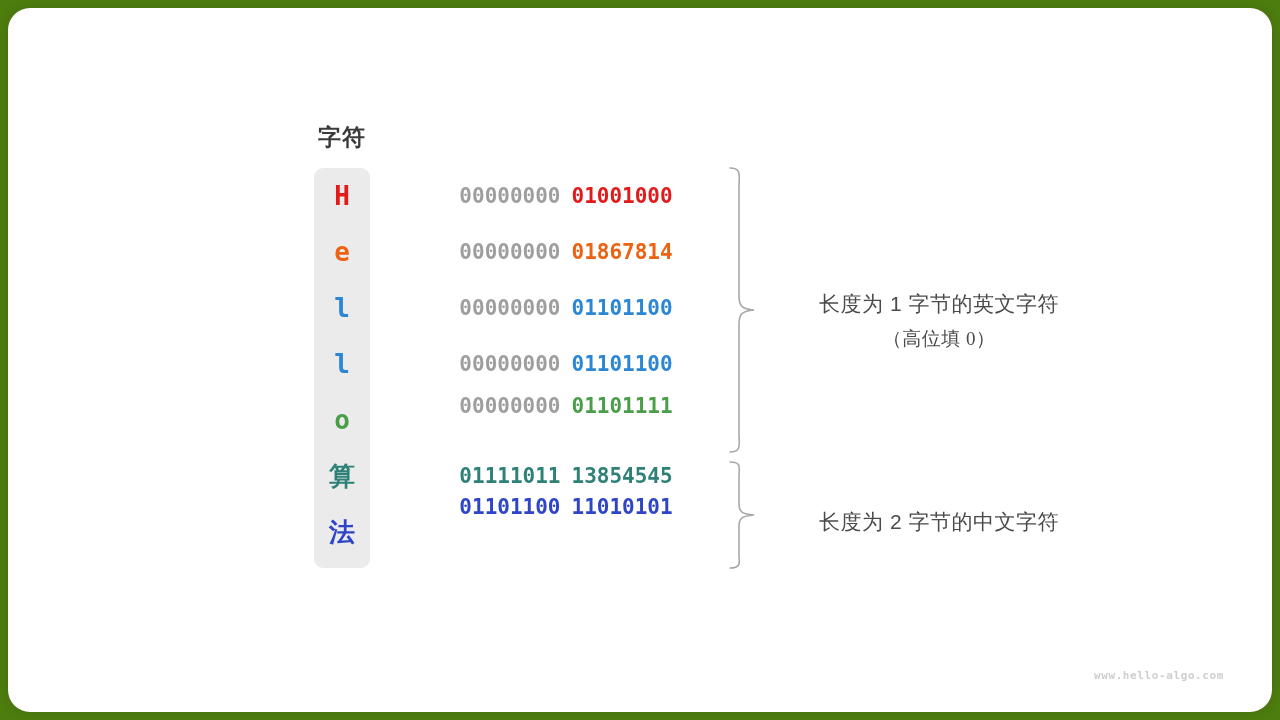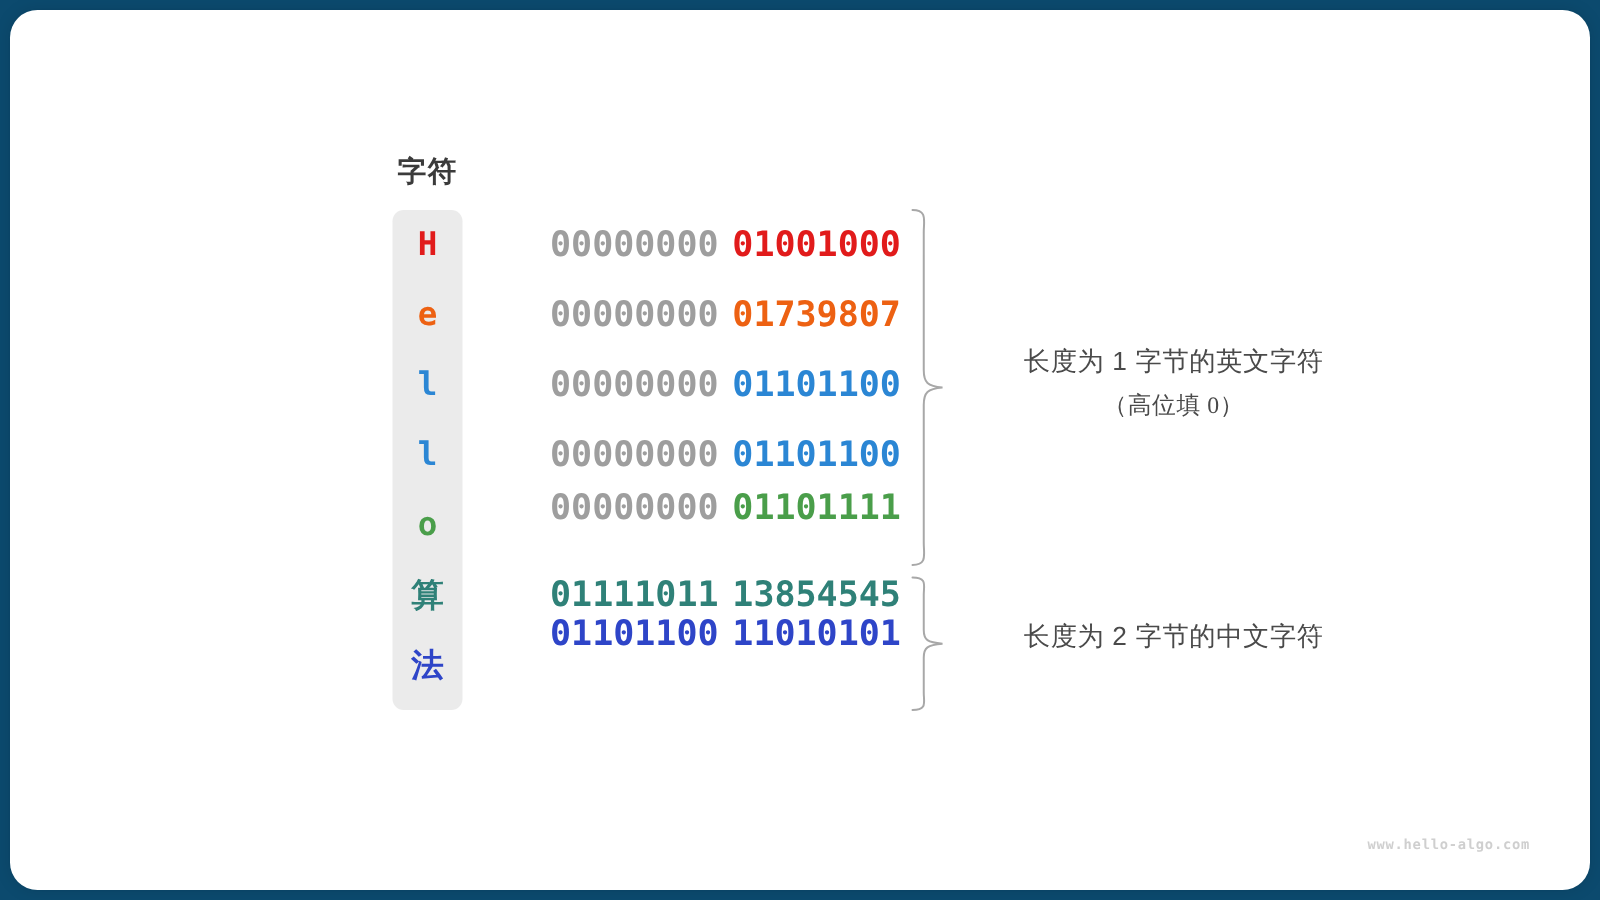--- a/index.html
+++ b/index.html
@@ -11,21 +11,21 @@
     width: 1280px;
     height: 720px;
     overflow: hidden;
     font-family: "Liberation Sans", sans-serif;
   }
 
   #canvas {
     position: relative;
     width: 1280px;
     height: 720px;
-    background: #0c4a6e;
+    background: #4d7c0f;
   }
 
   
   #card {
     position: absolute;
     left: 8px;
     top: 8px;
     width: 1264px;
     height: 704px;
     background: #ffffff;
@@ -88,24 +88,25 @@
   }
 
   
   .bin-row {
     position: absolute;
     left: 432px;
     width: 252px;
     height: 56px;
     line-height: 56px;
     font-family: "DejaVu Sans Mono", monospace;
-    font-size: 28px;
+    font-size: 21px;
     font-weight: bold;
     white-space: nowrap;
     letter-spacing: 0px;
+    text-align: center;
   }
   .bin-hi { color: #9e9e9e; }
   .bin-gap { display: inline-block; width: 11px; }
 
   
   .brace {
     position: absolute;
     pointer-events: none;
   }
 
@@ -157,21 +158,21 @@
         <div class="char-cell latin" style="top: 56px; color: rgb(237, 97, 18);">e</div>
         <div class="char-cell latin" style="top: 112px; color: rgb(43, 134, 212);">l</div>
         <div class="char-cell latin" style="top: 168px; color: rgb(43, 134, 212);">l</div>
         <div class="char-cell latin" style="top: 224px; color: rgb(74, 158, 74);">o</div>
         <div class="char-cell cjk" style="top: 280px; color: rgb(47, 129, 120);">算</div>
         <div class="char-cell cjk" style="top: 336px; color: rgb(46, 69, 200);">法</div>
       </div>
 
     <div id="rows-layer">
         <div class="bin-row" style="top: 160px;"><span class="bin-hi" style="color: rgb(158, 158, 158);">00000000</span><span class="bin-gap"></span><span style="color: rgb(225, 27, 27);">01001000</span></div>
-        <div class="bin-row" style="top: 216px;"><span class="bin-hi" style="color: rgb(158, 158, 158);">00000000</span><span class="bin-gap"></span><span style="color: rgb(237, 97, 18);">01739807</span></div>
+        <div class="bin-row" style="top: 216px;"><span class="bin-hi" style="color: rgb(158, 158, 158);">00000000</span><span class="bin-gap"></span><span style="color: rgb(237, 97, 18);">01867814</span></div>
         <div class="bin-row" style="top: 272px;"><span class="bin-hi" style="color: rgb(158, 158, 158);">00000000</span><span class="bin-gap"></span><span style="color: rgb(43, 134, 212);">01101100</span></div>
         <div class="bin-row" style="top: 328px;"><span class="bin-hi" style="color: rgb(158, 158, 158);">00000000</span><span class="bin-gap"></span><span style="color: rgb(43, 134, 212);">01101100</span></div>
         <div class="bin-row" style="top: 370px;"><span class="bin-hi" style="color: rgb(158, 158, 158);">00000000</span><span class="bin-gap"></span><span style="color: rgb(74, 158, 74);">01101111</span></div>
         <div class="bin-row" style="top: 440px;"><span style="color: rgb(47, 129, 120);">01111011</span><span class="bin-gap"></span><span style="color: rgb(47, 129, 120);">13854545</span></div>
         <div class="bin-row" style="top: 471px;"><span style="color: rgb(46, 69, 200);">01101100</span><span class="bin-gap"></span><span style="color: rgb(46, 69, 200);">11010101</span></div>
       </div>
 
     <svg class="brace" id="brace-1" style="left:716px; top:158px;" width="36" height="288" viewBox="0 0 36 288">
       <path d="M 6 2
                C 18 2, 15 10, 15 20
@@ -185,25 +186,25 @@
     <svg class="brace" id="brace-2" style="left:716px; top:452px;" width="36" height="110" viewBox="0 0 36 110">
       <path d="M 6 2
                C 18 2, 15 8, 15 16
                L 15 44
                C 15 52, 18 54, 30 55
                C 18 56, 15 58, 15 66
                L 15 94
                C 15 102, 18 108, 6 108" fill="none" stroke="#a8a8a8" stroke-width="1.6" stroke-linecap="round"></path>
     </svg>
 
-    <div class="anno" id="anno-1" style="left:786px; top:264px; width:290px;text-align:center;">
+    <div class="anno" id="anno-1" style="left:786px; top:278px; width:290px;text-align:center;">
       <span class="l1">长度为 1 字节的英文字符</span>
       <span class="l2">（高位填 0）</span>
     </div>
 
-    <div class="anno" id="anno-2" style="left:786px; top:484px; width:290px;">
+    <div class="anno" id="anno-2" style="left:786px; top:496px; width:290px;">
       <span class="l1">长度为 2 字节的中文字符</span>
     </div>
 
     <div id="watermark">www.hello-algo.com</div>
 
   </div>
 </div>
 
 </body></html>

